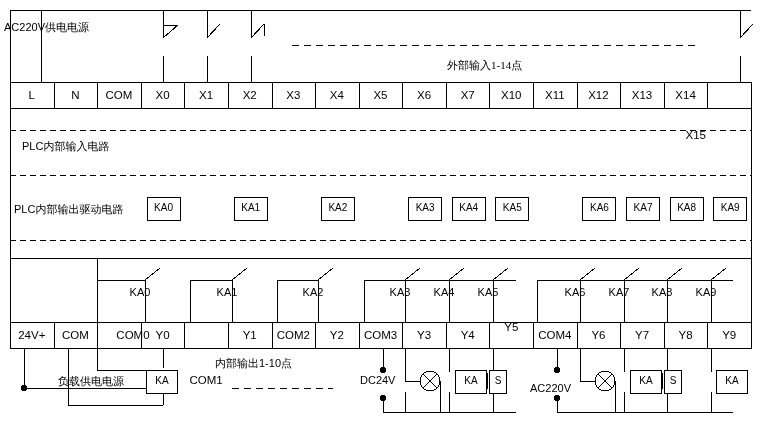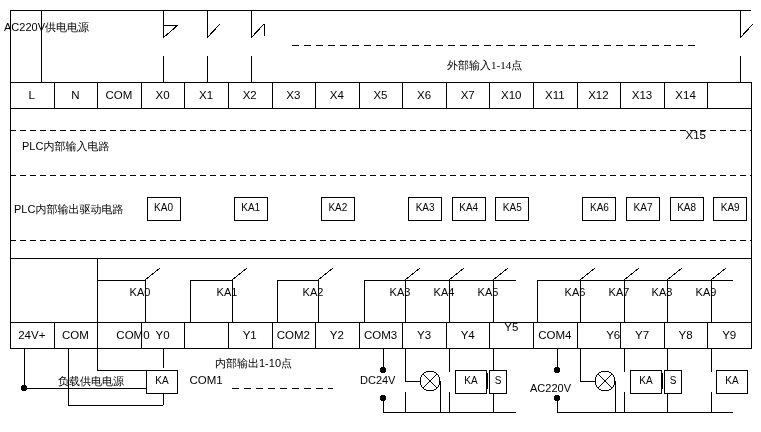--- a/index.html
+++ b/index.html
@@ -205,21 +205,21 @@
       <div class="cell" style="left: 358.706px; top: 324px; width: 43.5882px;">COM3</div>
       <div class="ln v" style="left: 358.706px; top: 322px; height: 26px;"></div>
       <div class="cell" style="left: 402.294px; top: 324px; width: 43.5882px;">Y3</div>
       <div class="ln v" style="left: 402.294px; top: 322px; height: 26px;"></div>
       <div class="cell" style="left: 445.882px; top: 324px; width: 43.5882px;">Y4</div>
       <div class="ln v" style="left: 445.882px; top: 322px; height: 26px;"></div>
       <div class="cell" style="left: 489.471px; top: 316px; width: 43.5882px;">Y5</div>
       <div class="ln v" style="left: 489.471px; top: 322px; height: 26px;"></div>
       <div class="cell" style="left: 533.059px; top: 324px; width: 43.5882px;">COM4</div>
       <div class="ln v" style="left: 533.059px; top: 322px; height: 26px;"></div>
-      <div class="cell" style="left: 576.647px; top: 324px; width: 43.5882px; text-align: right;">Y6</div>
+      <div class="cell" style="left: 576.647px; top: 324px; width: 43.5882px;">Y6</div>
       <div class="ln v" style="left: 576.647px; top: 322px; height: 26px;"></div>
       <div class="cell" style="left: 620.235px; top: 324px; width: 43.5882px;">Y7</div>
       <div class="ln v" style="left: 620.235px; top: 322px; height: 26px;"></div>
       <div class="cell" style="left: 663.824px; top: 324px; width: 43.5882px;">Y8</div>
       <div class="ln v" style="left: 663.824px; top: 322px; height: 26px;"></div>
       <div class="cell" style="left: 707.412px; top: 324px; width: 43.5882px;">Y9</div>
       <div class="ln v" style="left: 707.412px; top: 322px; height: 26px;"></div>
     </div>
 
   <div class="txt" style="left:22px;top:139px;">PLC内部输入电路</div>

